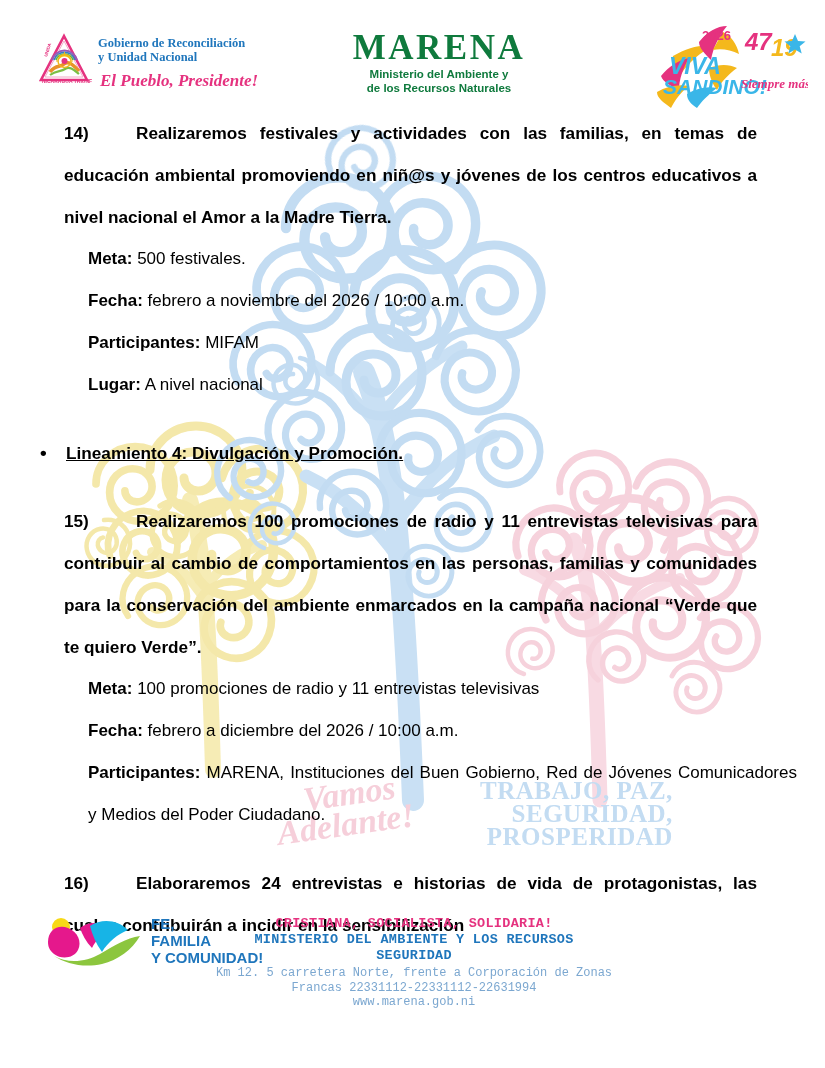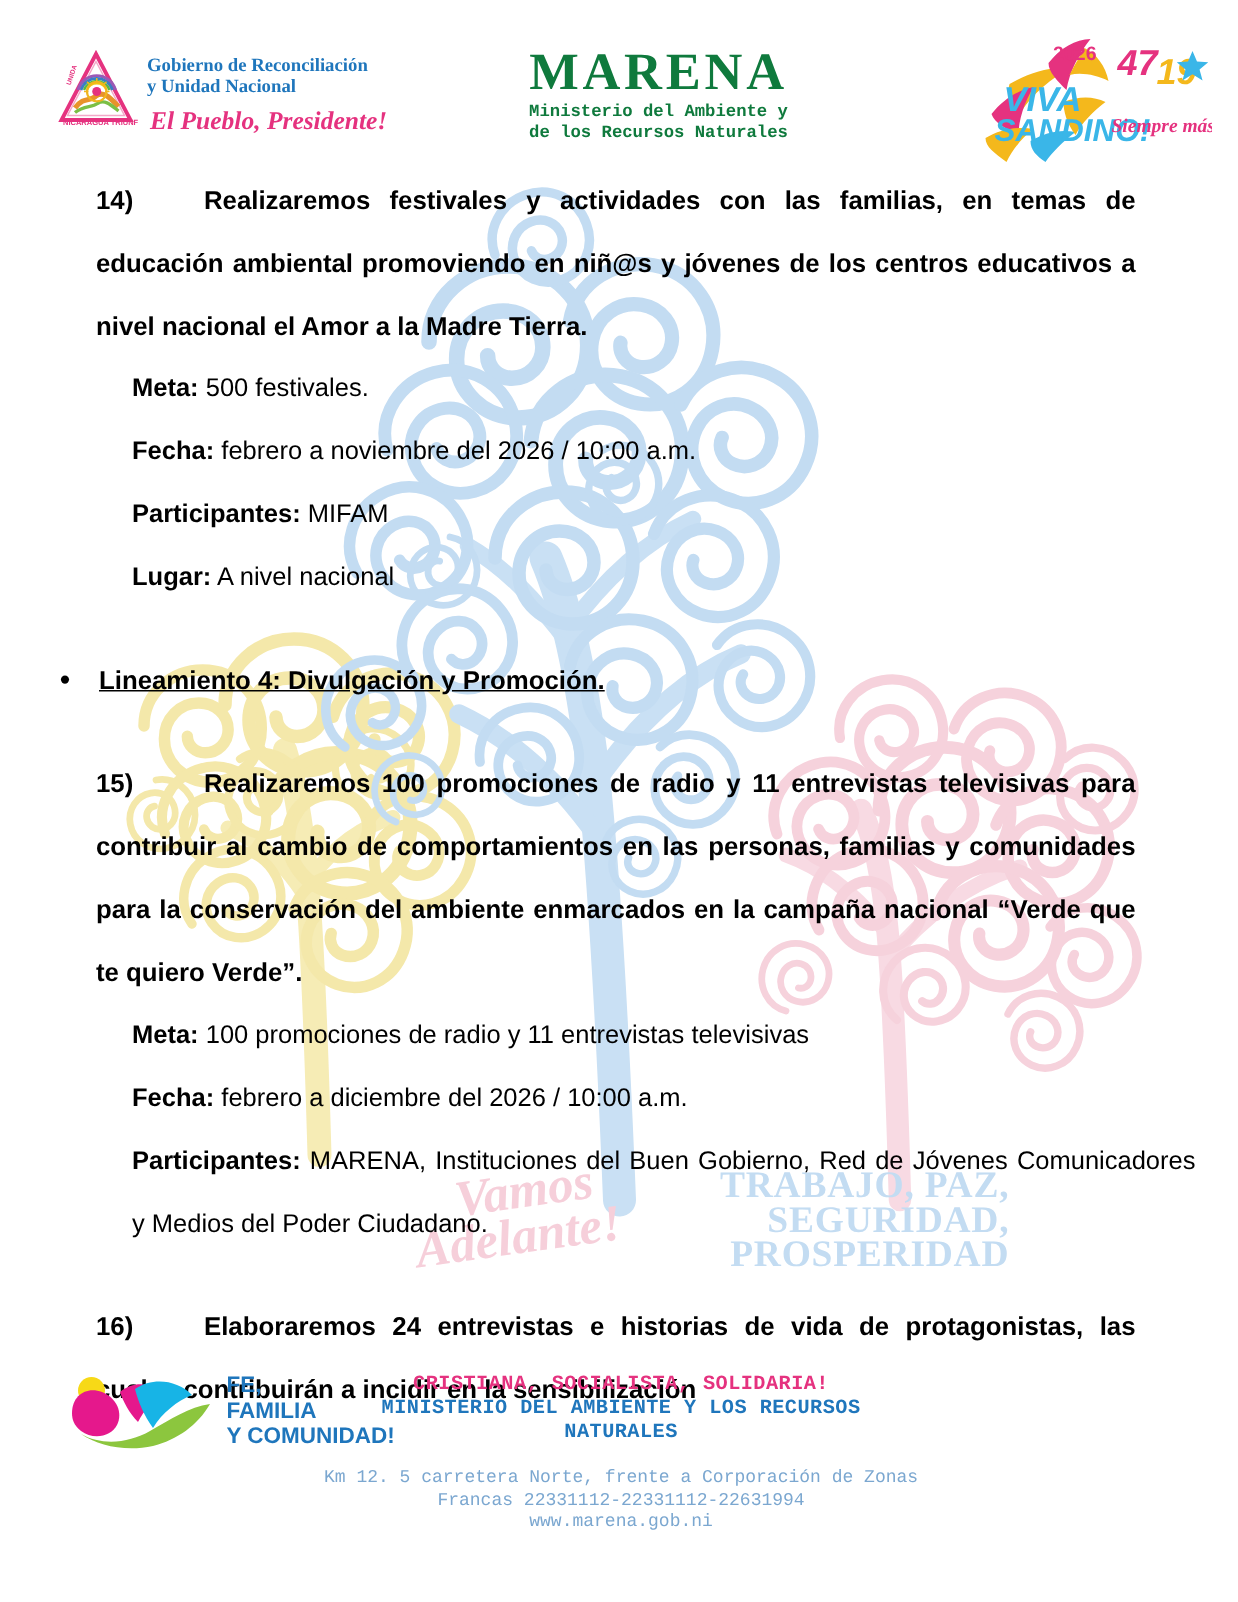--- a/index.html
+++ b/index.html
@@ -93,21 +93,21 @@
   }
   .marena-word {
     font-family: "Liberation Serif", serif;
     font-weight: bold;
     font-size: 35px;
     line-height: 36px;
     letter-spacing: 2.5px;
     color: #0f7a3d;
   }
   .marena-sub {
-    font-family: Liberation Mono, monospace;
+    font-family: Liberation Sans, sans-serif;
     font-weight: bold;
     font-size: 11.5px;
     line-height: 13.5px;
     color: #0f7a3d;
     white-space: pre-line;
     margin-top: 2px;
   }
 
   .viva-block {
     position: absolute;
@@ -214,21 +214,21 @@
     font-weight: bold;
     color: #1f76bc;
     letter-spacing: 0.3px;
     white-space: pre-line;
   }
   .f-addr {
     font-size: 12px;
     line-height: 14.5px;
     color: #7ba7d0;
     white-space: pre-line;
-    margin-top: 14px;
+    margin-top: 2px;
   }
 </style>
 </head>
 <body>
 
 <div class="page">
 
   <div class="watermark">
     <svg class="wm-svg" width="825" height="1068" viewBox="0 0 825 1068">
       <defs>
@@ -522,20 +522,20 @@
         <path d="M10,44 C24,52 42,50 56,42 C70,34 82,26 96,24 C88,38 74,48 58,52 C40,56 22,52 10,44Z" fill="#8cc63e"></path>
       </svg>
       <div class="fe-text">FE,
 FAMILIA
 Y COMUNIDAD!</div>
     </div>
 
     <div class="footer-text">
       <div class="f-cristiana">CRISTIANA, SOCIALISTA, SOLIDARIA!</div>
       <div class="f-ministerio">MINISTERIO DEL AMBIENTE Y LOS RECURSOS
-NATURALES</div>
+SEGURIDAD</div>
       <div class="f-addr">Km 12. 5 carretera Norte, frente a Corporación de Zonas
 Francas 22331112-22331112-22631994
 www.marena.gob.ni</div>
     </div>
   </div>
 
 </div>
 
 </body></html>

